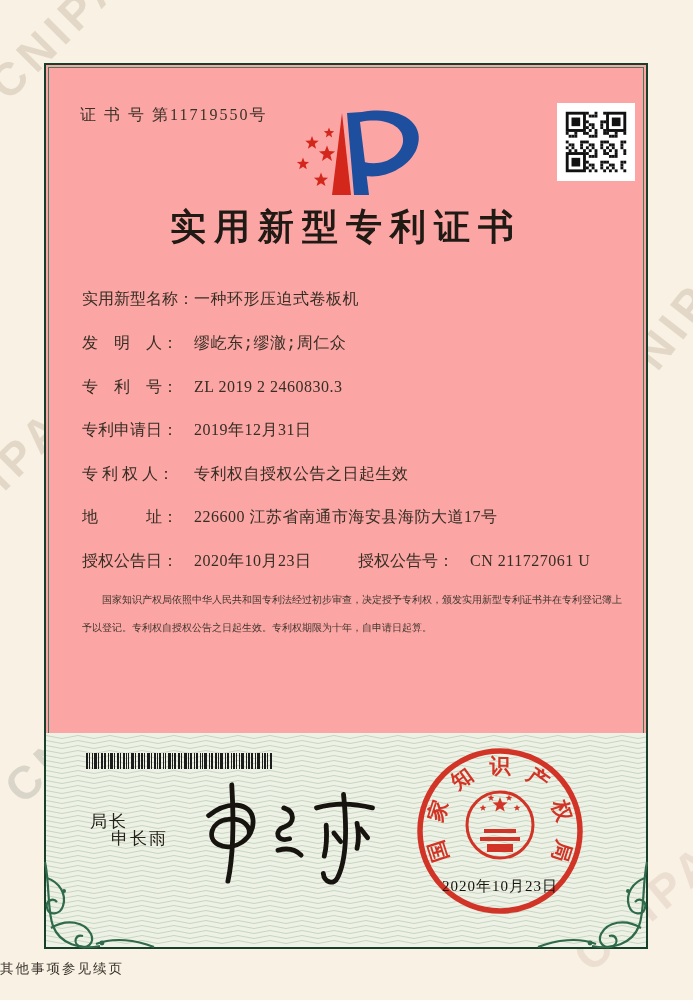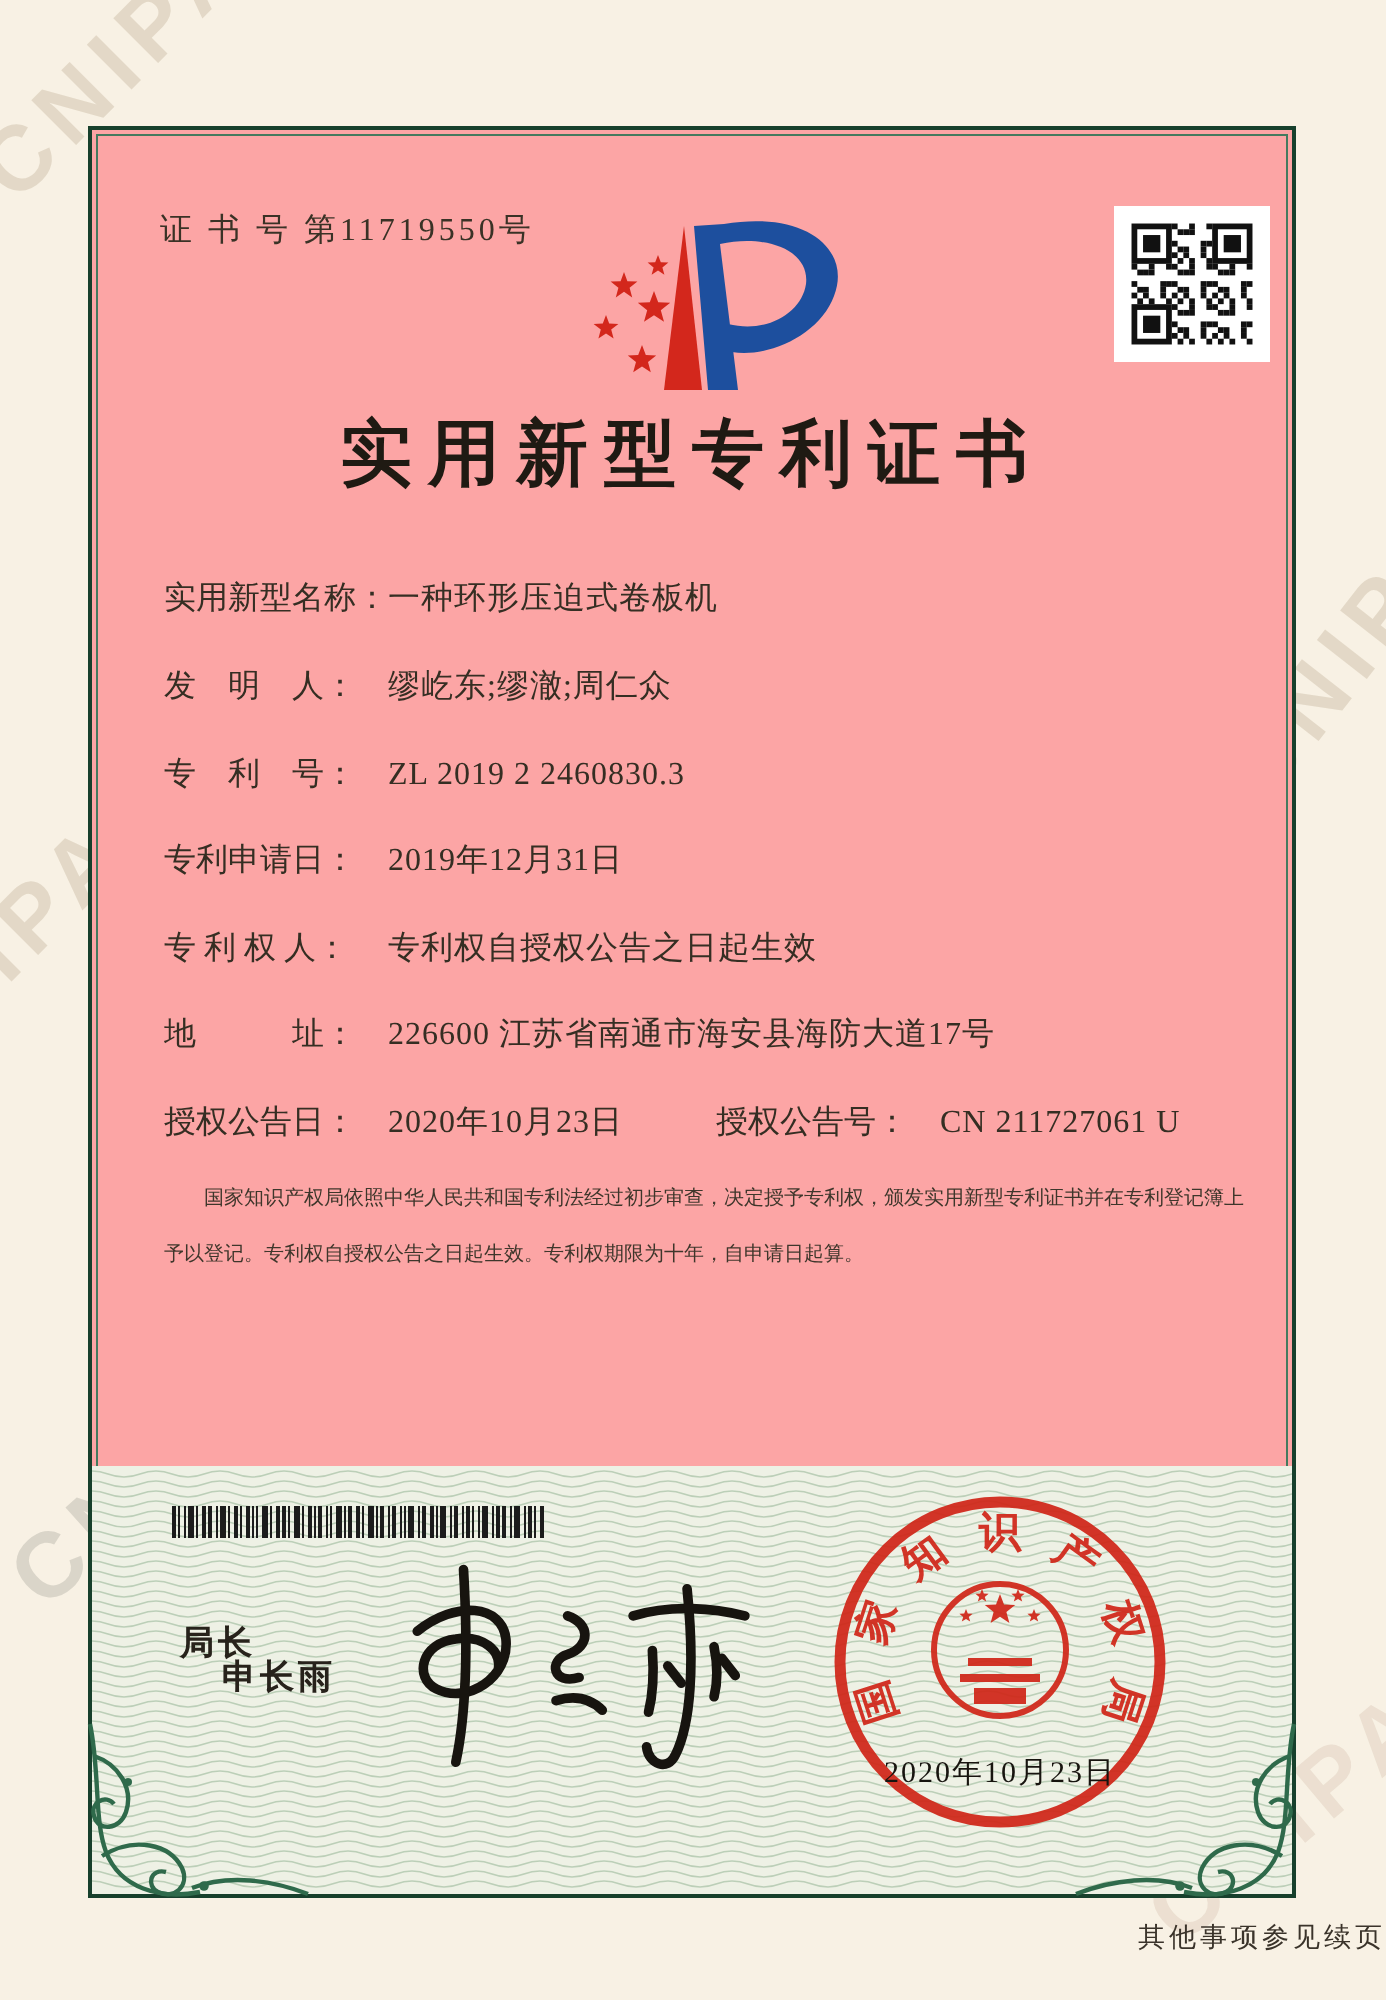--- a/index.html
+++ b/index.html
@@ -25,30 +25,30 @@
   .fields{position:absolute;left:36px;top:224px;width:538px;font-size:16px;color:#352e23;}
   .frow{position:absolute;left:0;white-space:nowrap;}
   .frow .lbl{display:inline-block;width:112px;}
   .frow .val{letter-spacing:0.5px;}
   .frow.col2{left:276px;}
   .paras{position:absolute;left:36px;top:521px;width:540px;font-size:10px;line-height:27.5px;
          text-align:justify;color:#3e362b;}
   .paras p{margin:0;text-indent:2em;}
   .barcode{position:absolute;left:40px;top:688px;width:190px;height:16px;font-size:0;}
   .barcode i{display:inline-block;height:100%;background:#1c1c1c;}
-  .official{position:absolute;left:44px;font-size:17px;font-weight:bold;color:#27221b;letter-spacing:2px;}
+  .official{position:absolute;left:44px;font-size:17px;font-weight:normal;color:#27221b;letter-spacing:2px;}
   .official.title-row{top:745px;}
   .official.name-row{top:762px;padding-left:21px;}
   .signature{position:absolute;left:148px;top:714px;width:195px;height:106px;}
   .seal{position:absolute;left:368px;top:680px;width:172px;height:172px;opacity:0.92;}
   .seal-date{position:absolute;left:360px;top:812px;width:188px;text-align:center;
              font-size:15px;color:#17140f;letter-spacing:1px;z-index:5;}
   .pagenum{position:absolute;left:0;right:0;top:854px;text-align:center;font-size:13.5px;
            letter-spacing:2px;color:#3a332a;}
-  .footnote{position:absolute;left:0;right:0;top:960px;text-align:right;font-size:13.5px;
+  .footnote{position:absolute;left:0;right:0;top:960px;text-align:left;font-size:13.5px;
             letter-spacing:2px;color:#3a332a;}
 </style>
 </head>
 <body>
 
 <div class="page">
 
   <div class="wm" style="left:-28px;top:4px;transform:rotate(-45deg);">CNIPA</div>
   <div class="wm" style="left:168px;top:232px;transform:rotate(-38deg);color:rgba(190,174,148,0.22);">CNIPA</div>
   <div class="wm" style="left:588px;top:300px;transform:rotate(-52deg);">CNIPA</div>
@@ -263,21 +263,21 @@
           <rect x="18" y="4" width="3" height="3" fill="#111"></rect>
         </svg>
     </div>
 
     <div class="title">实用新型专利证书</div>
 
     <div class="fields">
       <div class="frow" style="top:0px;">
         <span class="lbl">实用新型名称：</span><span class="val">一种环形压迫式卷板机</span>
       </div>
-      <div class="frow" style="top:44px;">
+      <div class="frow" style="top:44px;font-family:Liberation Mono, monospace;">
         <span class="lbl">发　明　人：</span><span class="val">缪屹东;缪澈;周仁众</span>
       </div>
       <div class="frow" style="top:88px;">
         <span class="lbl">专　利　号：</span><span class="val">ZL 2019 2 2460830.3</span>
       </div>
       <div class="frow" style="top:131px;">
         <span class="lbl">专利申请日：</span><span class="val">2019年12月31日</span>
       </div>
       <div class="frow" style="top:175px;">
         <span class="lbl">专 利 权 人：</span><span class="val">专利权自授权公告之日起生效</span>

